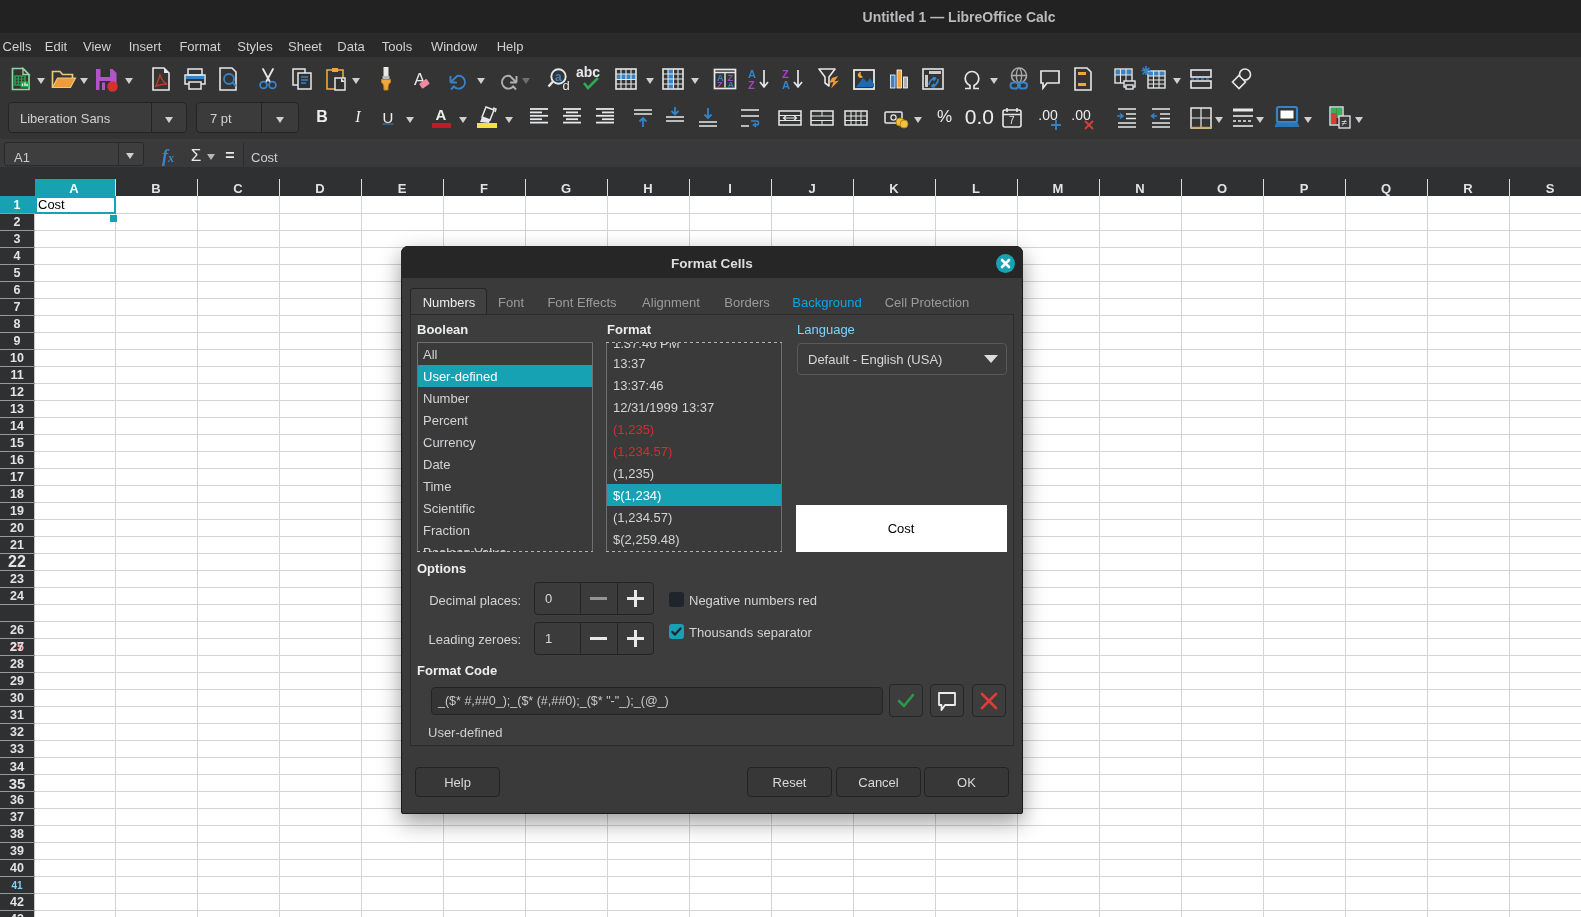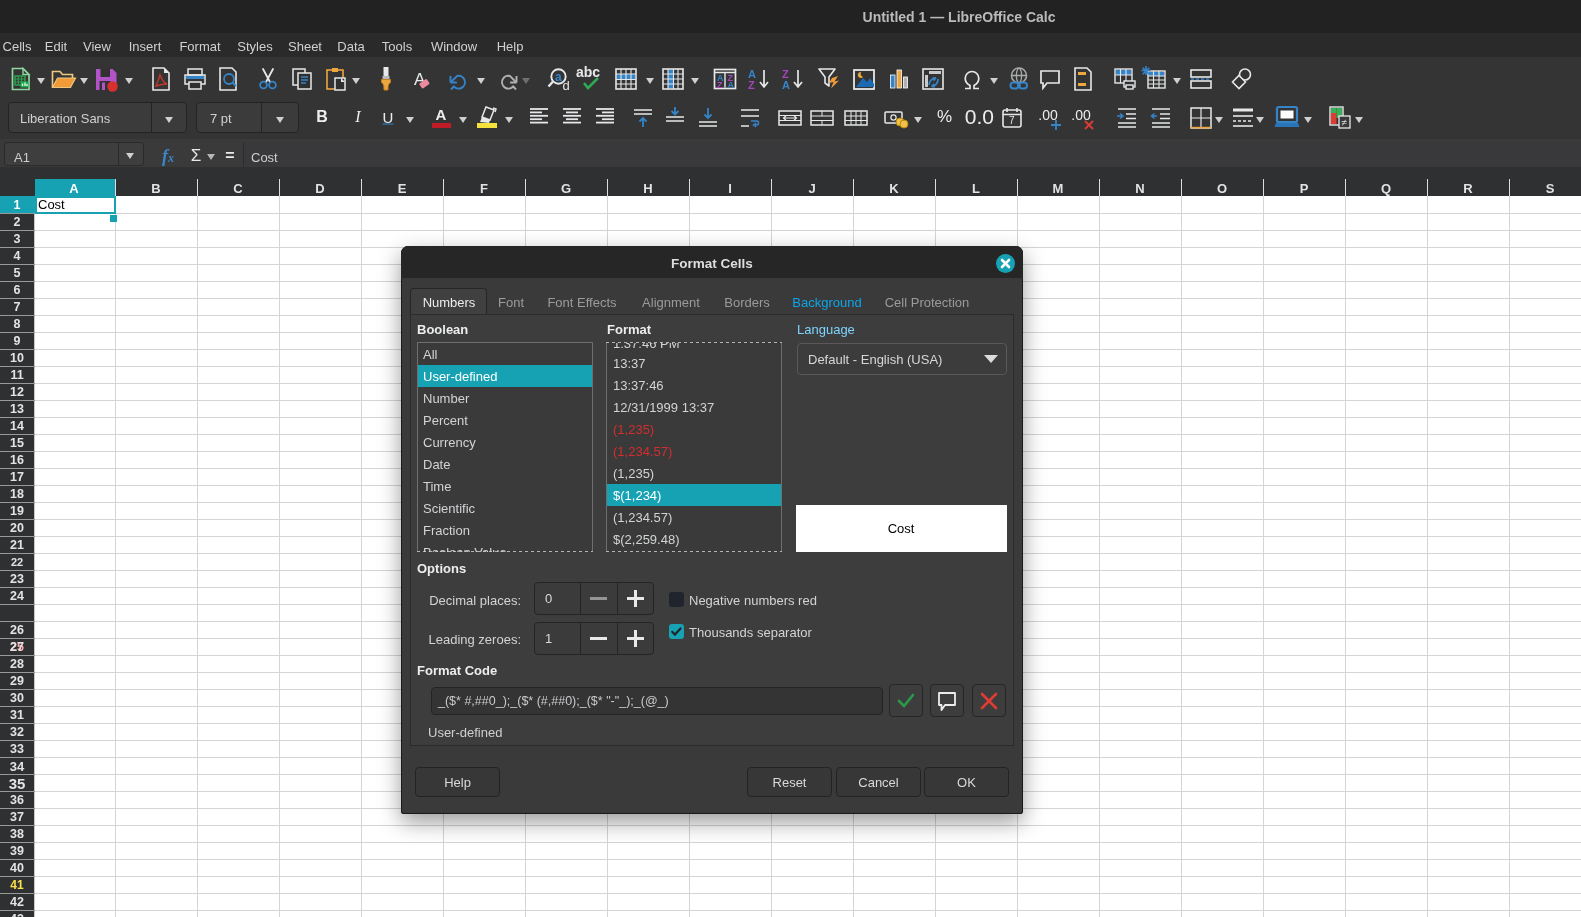--- a/index.html
+++ b/index.html
@@ -487,21 +487,21 @@
 <div class="ct " style="left:17px;top:476.5px;color:#e2e3e4;font-weight:bold;font-size:12.5px">17</div>
 <div class="abs" style="left:0;top:468px;width:35px;height:1px;background:#97999b"></div>
 <div class="ct " style="left:17px;top:493.5px;color:#e2e3e4;font-weight:bold;font-size:12.5px">18</div>
 <div class="abs" style="left:0;top:485px;width:35px;height:1px;background:#97999b"></div>
 <div class="ct " style="left:17px;top:510.5px;color:#e2e3e4;font-weight:bold;font-size:12.5px">19</div>
 <div class="abs" style="left:0;top:502px;width:35px;height:1px;background:#97999b"></div>
 <div class="ct " style="left:17px;top:527.5px;color:#e2e3e4;font-weight:bold;font-size:12.5px">20</div>
 <div class="abs" style="left:0;top:519px;width:35px;height:1px;background:#97999b"></div>
 <div class="ct " style="left:17px;top:544.5px;color:#e2e3e4;font-weight:bold;font-size:12.5px">21</div>
 <div class="abs" style="left:0;top:536px;width:35px;height:1px;background:#97999b"></div>
-<div class="ct " style="left:17px;top:561.5px;color:#e2e3e4;font-weight:bold;font-size:11px">22</div>
+<div class="ct " style="left:17px;top:561.5px;color:#e2e3e4;font-weight:bold;font-size:16px">22</div>
 <div class="abs" style="left:0;top:553px;width:35px;height:1px;background:#97999b"></div>
 <div class="ct " style="left:17px;top:578.5px;color:#e2e3e4;font-weight:bold;font-size:12.5px">23</div>
 <div class="abs" style="left:0;top:570px;width:35px;height:1px;background:#97999b"></div>
 <div class="ct " style="left:17px;top:595.5px;color:#e2e3e4;font-weight:bold;font-size:12.5px">24</div>
 <div class="abs" style="left:0;top:587px;width:35px;height:1px;background:#97999b"></div>
 <div class="ct " style="left:17px;top:647px;color:#fca5a5;font-weight:bold;font-size:12.5px">25</div>
 <div class="abs" style="left:0;top:604px;width:35px;height:1px;background:#97999b"></div>
 <div class="ct " style="left:17px;top:629.5px;color:#e2e3e4;font-weight:bold;font-size:12.5px">26</div>
 <div class="abs" style="left:0;top:621px;width:35px;height:1px;background:#97999b"></div>
 <div class="ct " style="left:17px;top:646.5px;color:#e2e3e4;font-weight:bold;font-size:12.5px">27</div>
@@ -525,21 +525,21 @@
 <div class="ct " style="left:17px;top:799.5px;color:#e2e3e4;font-weight:bold;font-size:12.5px">36</div>
 <div class="abs" style="left:0;top:791px;width:35px;height:1px;background:#97999b"></div>
 <div class="ct " style="left:17px;top:816.5px;color:#e2e3e4;font-weight:bold;font-size:12.5px">37</div>
 <div class="abs" style="left:0;top:808px;width:35px;height:1px;background:#97999b"></div>
 <div class="ct " style="left:17px;top:833.5px;color:#e2e3e4;font-weight:bold;font-size:12.5px">38</div>
 <div class="abs" style="left:0;top:825px;width:35px;height:1px;background:#97999b"></div>
 <div class="ct " style="left:17px;top:850.5px;color:#e2e3e4;font-weight:bold;font-size:12.5px">39</div>
 <div class="abs" style="left:0;top:842px;width:35px;height:1px;background:#97999b"></div>
 <div class="ct " style="left:17px;top:867.5px;color:#e2e3e4;font-weight:bold;font-size:12.5px">40</div>
 <div class="abs" style="left:0;top:859px;width:35px;height:1px;background:#97999b"></div>
-<div class="ct " style="left:17px;top:884.5px;color:#fde047;font-weight:bold;font-size:12px">41</div>
+<div class="ct " style="left:17px;top:884.5px;color:#7dd3fc;font-weight:bold;font-size:10px">41</div>
 <div class="abs" style="left:0;top:876px;width:35px;height:1px;background:#97999b"></div>
 <div class="ct " style="left:17px;top:901.5px;color:#e2e3e4;font-weight:bold;font-size:12.5px">42</div>
 <div class="abs" style="left:0;top:893px;width:35px;height:1px;background:#97999b"></div>
 <div class="ct " style="left:17px;top:918.5px;color:#e2e3e4;font-weight:bold;font-size:12.5px">43</div>
 <div class="abs" style="left:0;top:910px;width:35px;height:1px;background:#97999b"></div>
 <div class="lt" style="left:38px;top:204px;color:#000">Cost</div>
 <div class="abs" style="left:35px;top:196px;width:81px;height:18px;border:2px solid #17a2b3"></div>
 <div class="abs" style="left:110px;top:215px;width:7px;height:7px;background:#17a2b3"></div>
 <div class="abs" style="left:401px;top:246px;width:622px;height:568px;background:#3a3a3b;border-radius:7px 7px 2px 2px;box-shadow:0 8px 22px rgba(0,0,0,.40);border:1px solid #1a1a1a"></div>
 <div class="abs" style="left:401px;top:246px;width:622px;height:32px;background:#262627;border-radius:7px 7px 0 0"></div>

